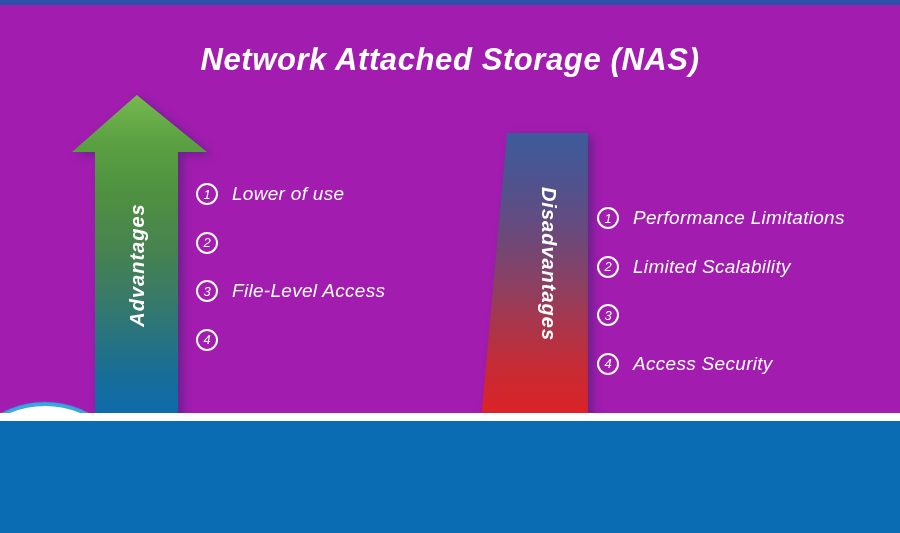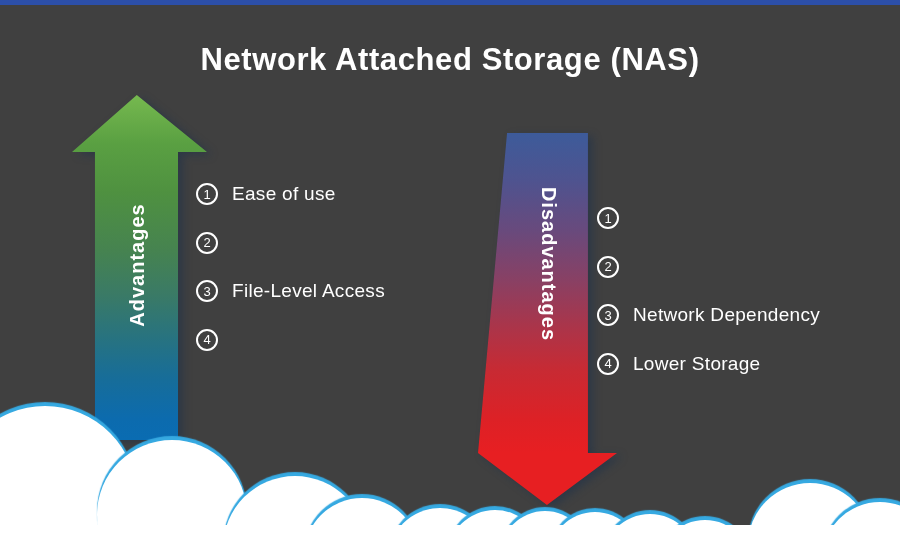--- a/index.html
+++ b/index.html
@@ -1,19 +1,20 @@
 <!DOCTYPE html>
 <html><head>
 <meta charset="utf-8">
 <style>
   html,body{margin:0;padding:0;background:#0a6cb2;}
   .canvas{
-    position:relative;width:900px;height:533px;overflow:hidden;
-    background:#404040;
+    position:relative;width:900px;height:421px;overflow:hidden;
+    background:#a21caf;
     font-family:"Liberation Sans", sans-serif;
+    font-style:italic;
     -webkit-font-smoothing:antialiased;
   }
   .top-strip{position:absolute;top:0;left:0;width:100%;height:5px;background:#2c4fa9;z-index:4;}
   .title{
     position:absolute;top:42px;left:0;width:100%;text-align:center;
     color:#ffffff;font-size:31px;font-weight:600;letter-spacing:.6px;z-index:3;
   }
   
   .arrow-wrap{position:absolute;z-index:2;filter:drop-shadow(5px 3px 4px rgba(8,40,80,.35));}
   .arrow{width:100%;height:100%;}
@@ -68,48 +69,49 @@
   <div class="v-label adv">Advantages</div>
 
   <div class="arrow-wrap dis">
     <div class="arrow dis"></div>
   </div>
   <div class="v-label dis">Disadvantages</div>
 
   <div class="list adv">
     <div class="row">
       <span class="numcircle">1</span>
-      <span class="itemtext">Ease of use</span>
+      <span class="itemtext">Lower of use</span>
     </div>
     <div class="row">
       <span class="numcircle">2</span>
     </div>
     <div class="row">
       <span class="numcircle">3</span>
       <span class="itemtext">File-Level Access</span>
     </div>
     <div class="row">
       <span class="numcircle">4</span>
     </div>
   </div>
 
   <div class="list dis">
     <div class="row">
       <span class="numcircle">1</span>
+      <span class="itemtext">Performance Limitations</span>
     </div>
     <div class="row">
       <span class="numcircle">2</span>
+      <span class="itemtext">Limited Scalability</span>
     </div>
     <div class="row">
       <span class="numcircle">3</span>
-      <span class="itemtext">Network Dependency</span>
     </div>
     <div class="row">
       <span class="numcircle">4</span>
-      <span class="itemtext">Lower Storage</span>
+      <span class="itemtext">Access Security</span>
     </div>
   </div>
 
   <div class="clouds">
     <div class="bump" style="left:-47px;top:406px;width:184px;height:184px;"></div>
     <div class="bump" style="left:97px;top:440px;width:150px;height:150px;"></div>
     <div class="bump" style="left:223px;top:476px;width:144px;height:144px;"></div>
     <div class="bump" style="left:304px;top:498px;width:116px;height:116px;"></div>
     <div class="bump" style="left:388px;top:508px;width:104px;height:104px;"></div>
     <div class="bump" style="left:447px;top:510px;width:96px;height:96px;"></div>

